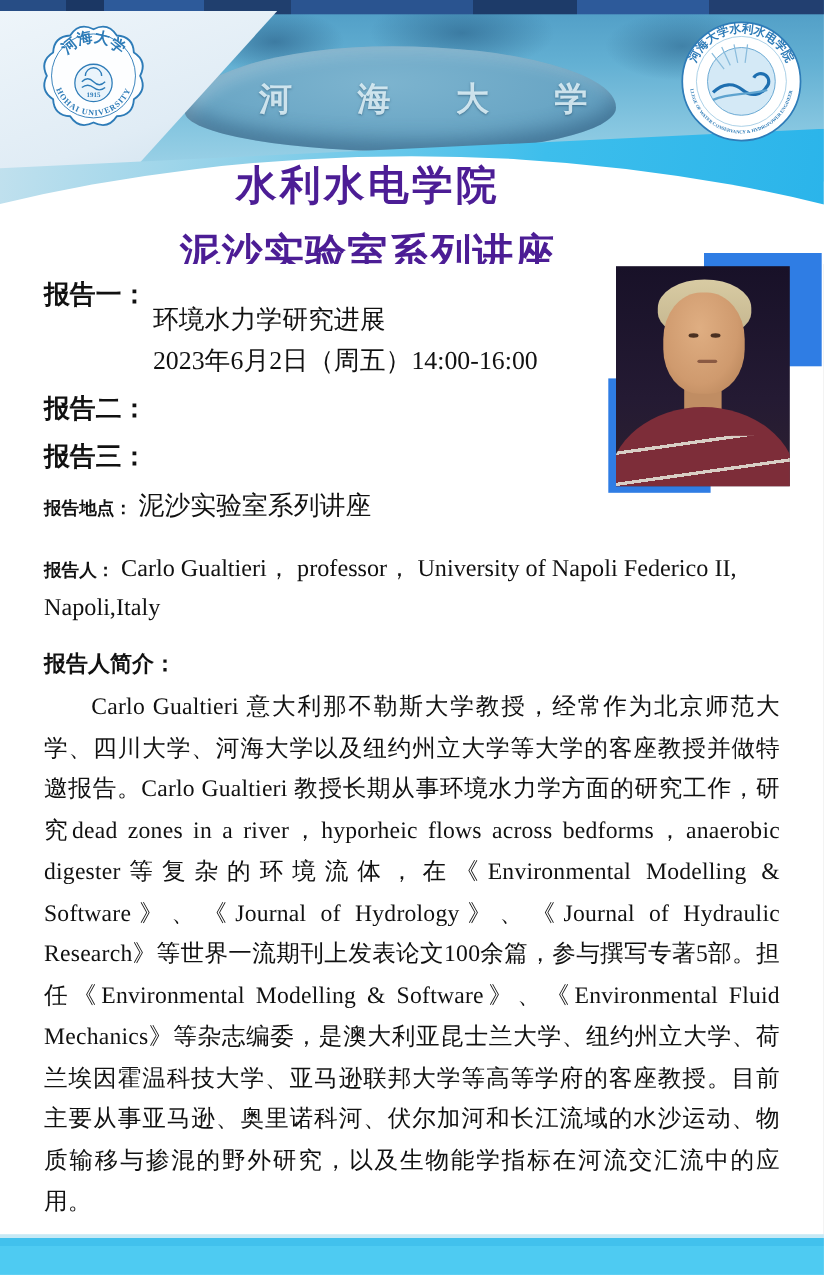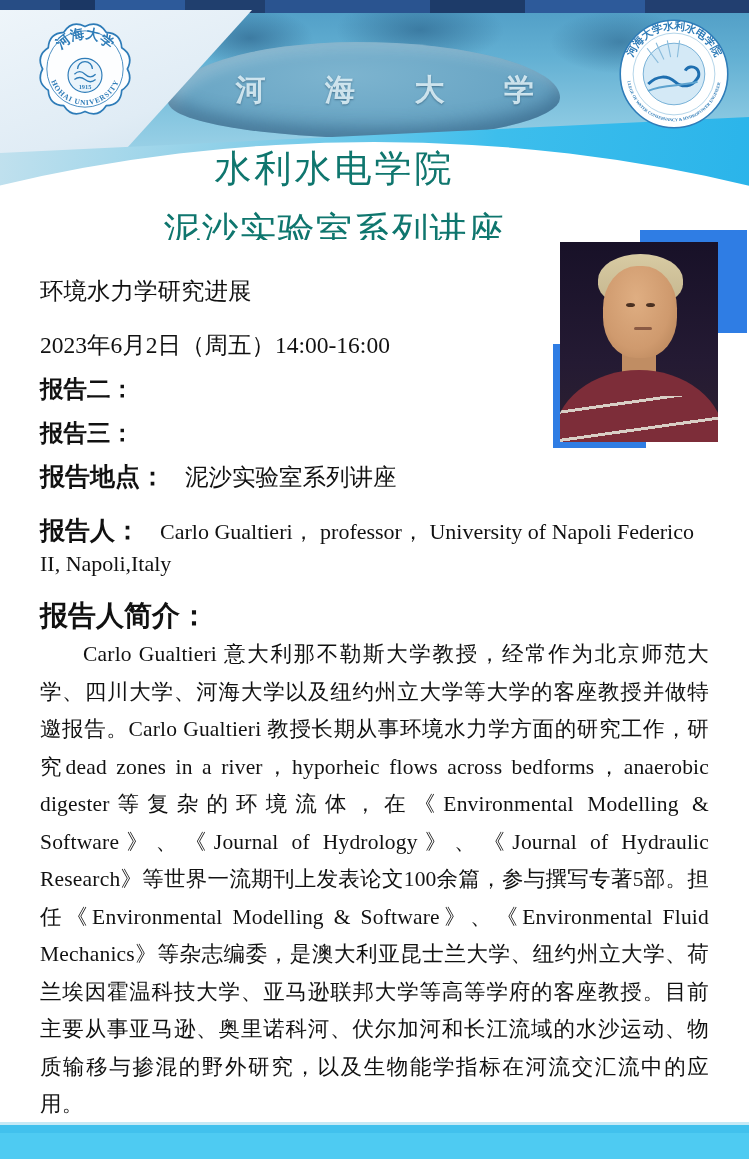--- a/index.html
+++ b/index.html
@@ -48,36 +48,36 @@
     clip-path:polygon(0 48px, 100% 12px, 100% 135px, 0 135px);
   }
   .white-dome {
     position:absolute; top:142px; left:-626px; width:2000px; height:1200px; z-index:5;
     background:#ffffff; border-radius:50%;
   }
   .seal { position:absolute; z-index:6; }
   .seal-left  { left:32px;  top:16px; width:106px; height:106px; }
   .seal-right { left:618px; top:18px; width:112px; height:112px; }
   .title-line { position:absolute; left:0; width:669px; text-align:center; z-index:7;
-    font-weight:400; color:#0f766e; }
+    font-weight:700; color:#4c1d95; }
   .title-1 { top:144px; font-size:37px; letter-spacing:3px; }
   .title-2 { top:206px; font-size:37px; letter-spacing:1px; }
   
   .content { position:absolute; top:240px; left:0; width:749px; padding:12px 40px 0 40px; z-index:8; }
   .lectures { width:530px; }
   .lecture { display:flex; margin-bottom:12px; }
   .lecture-label { flex:0 0 99px; font-weight:700; font-size:23.5px; line-height:32px; }
   .lecture-body { flex:1; font-size:23.5px; }
   .lecture-title { line-height:32px;margin-top:23px; }
-  .lecture-date { line-height:32px; margin-top:22px; }
+  .lecture-date { line-height:32px; margin-top:5px; }
   .info-row { font-size:23.5px; line-height:32px; }
   .venue-row { margin-top:10px; }
   .speaker-row { margin-top:22px; font-size:22px; }
-  .info-label { font-weight:700; font-size:25px; margin-right:20px; }
-  .bio-heading { margin-top:20px; font-weight:700; font-size:28px; line-height:32px; }
+  .info-label { font-weight:700; font-size:16px; margin-right:6px; }
+  .bio-heading { margin-top:20px; font-weight:700; font-size:20px; line-height:32px; }
   .bio-text {
     margin-top:4px; font-size:21.5px; line-height:37.5px; text-align:justify;
     text-indent:2em; width:669px; letter-spacing:0.2px;
   }
   
   .photo-group { position:absolute; left:553px; top:230px; width:196px; height:228px; z-index:9; }
   .accent { position:absolute; background:#2f7de4; }
   .accent-tr { left:87px; top:0;     width:107px; height:103px; }
   .accent-bl { left:0;    top:114px; width:93px;  height:104px; }
   .photo { position:absolute; left:7px; top:12px; width:158px; height:200px;
@@ -161,20 +161,21 @@
     </div>
 
     <div class="title-line title-1">水利水电学院</div>
     <div class="title-line title-2">泥沙实验室系列讲座</div>
   </div>
 
   <div class="content">
     <div class="lectures">
 
       <div class="lecture">
+        <div class="lecture-label">报告一：</div>
         <div class="lecture-body">
           <div class="lecture-title">环境水力学研究进展</div>
           <div class="lecture-date">2023年6月2日（周五）14:00-16:00</div>
         </div>
       </div>
 
       <div class="lecture">
         <div class="lecture-label">报告二：</div>
       </div>
 

